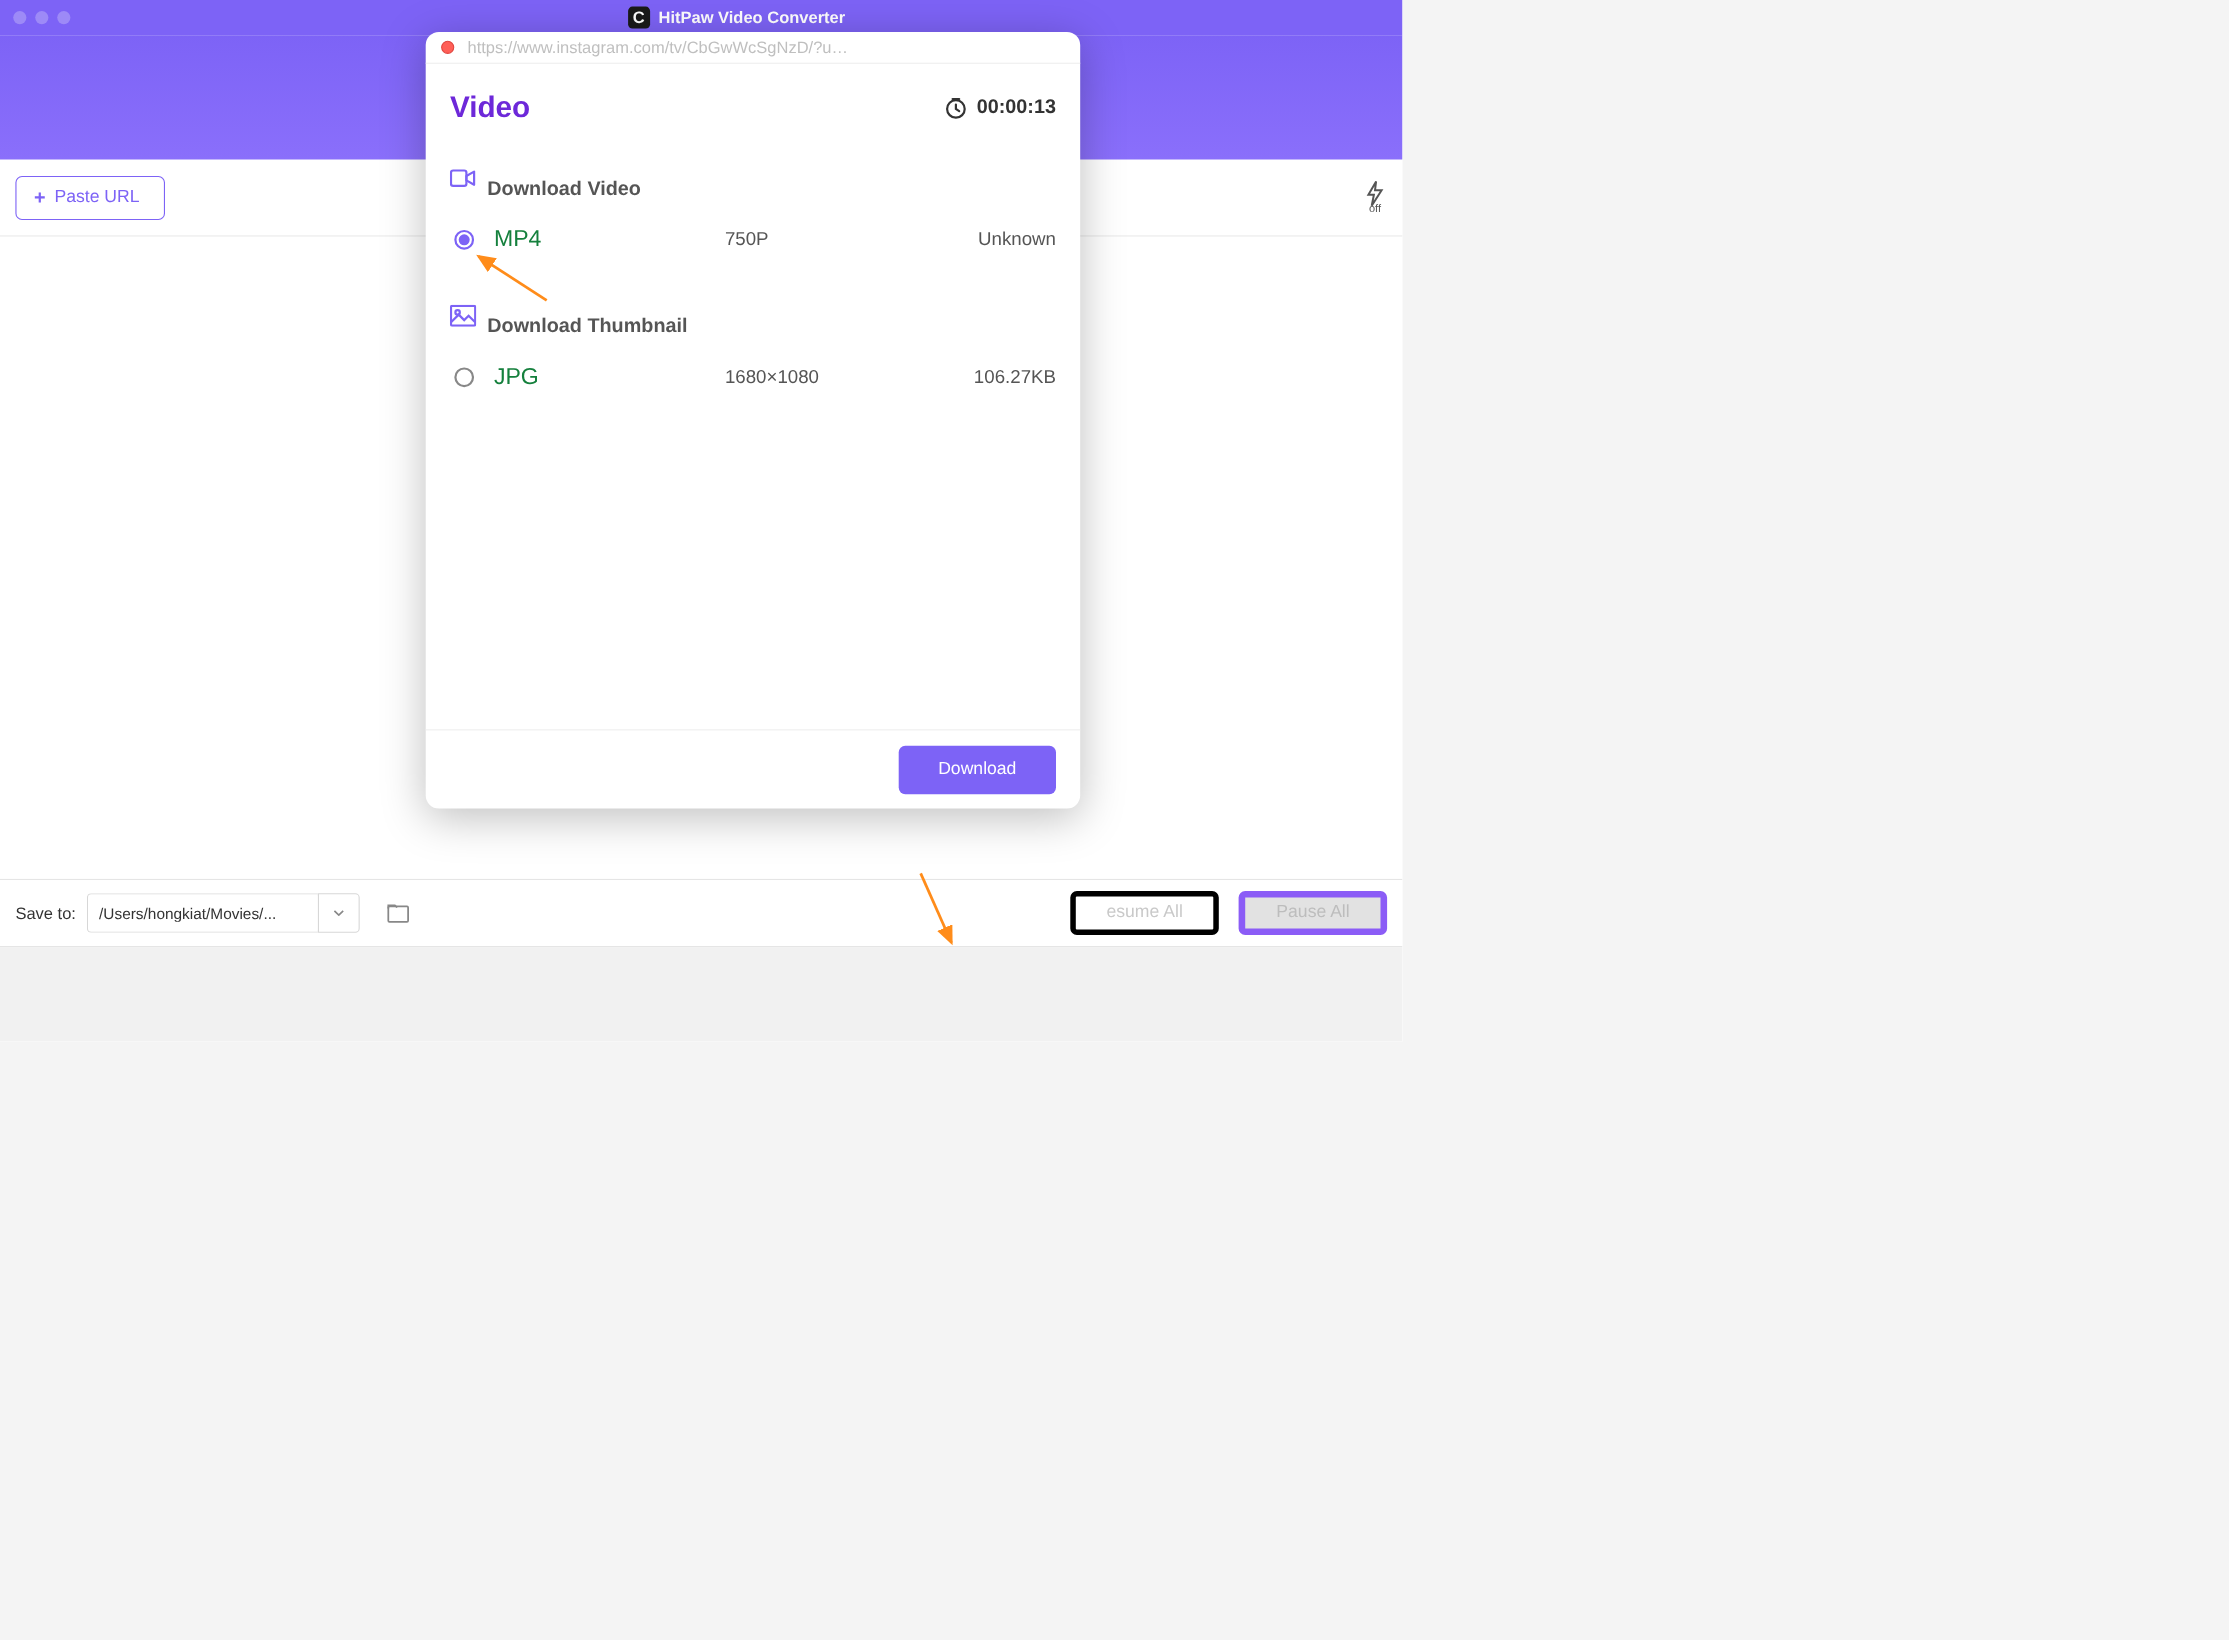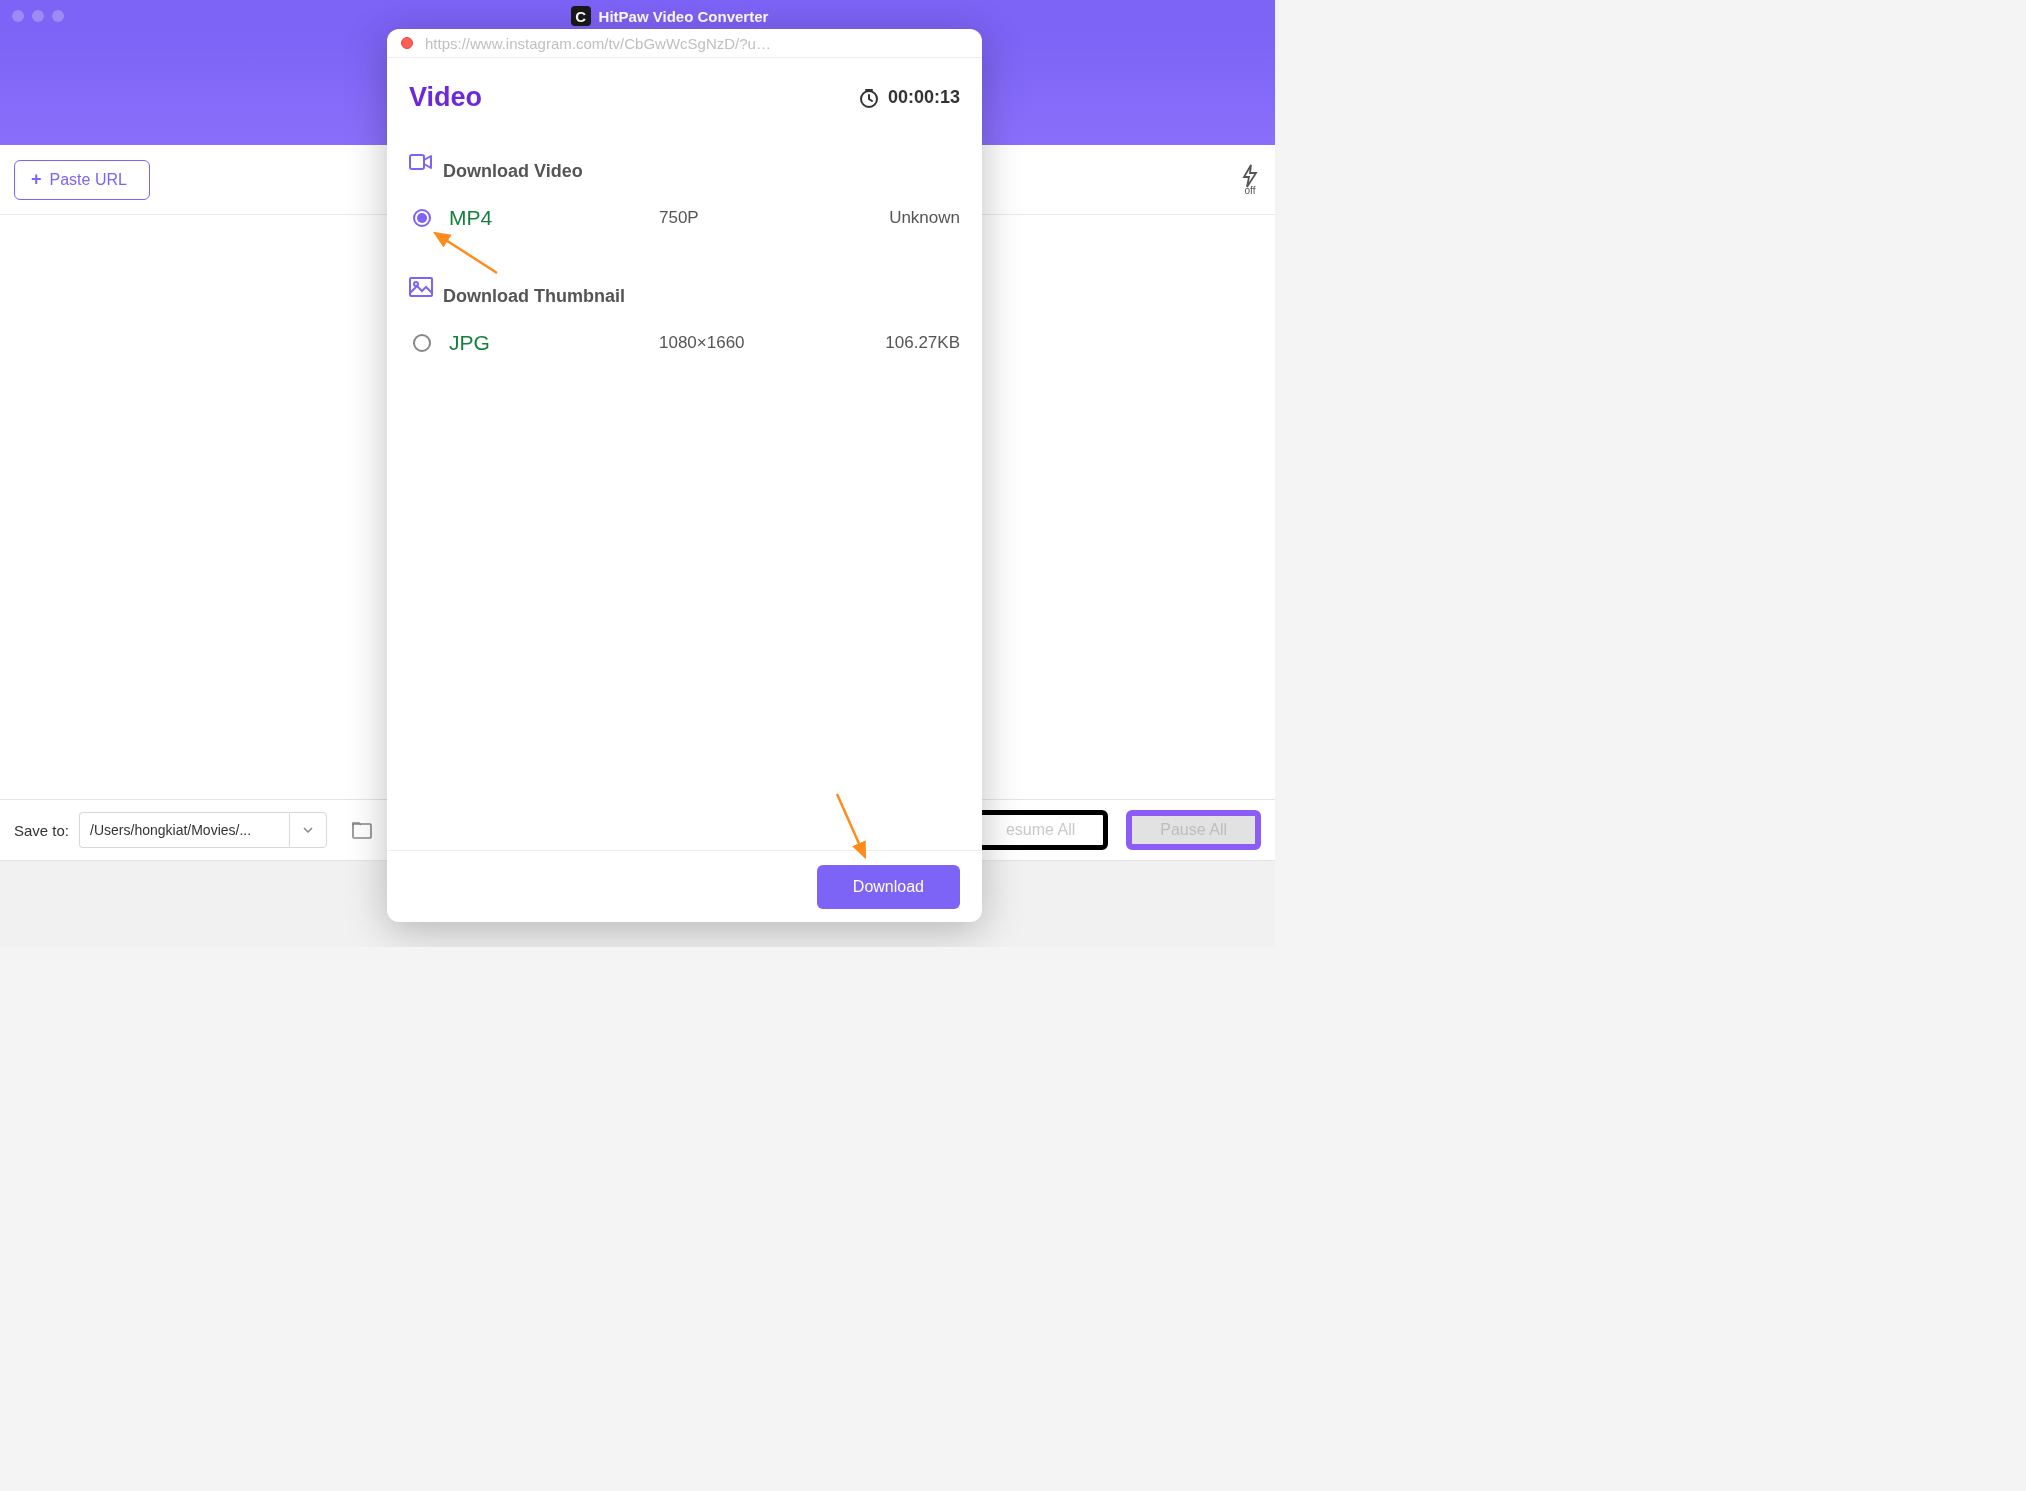--- a/index.html
+++ b/index.html
@@ -35,21 +35,21 @@
   .footer { position:absolute; left:0; bottom:86px; width:100%; height:62px; border-top:1px solid #e5e5e5; border-bottom:1px solid #e5e5e5; background:#fff; display:flex; align-items:center; padding:0 14px; gap:10px;}
   .footer-label { font-size:15px; color:#333; }
   .save-path { display:flex; }
   .save-path input { width:210px; height:36px; border:1px solid #d7d7d7; border-right:none; border-radius:4px 0 0 4px; padding:0 10px; font-size:14px; color:#333;}
   .save-path .dd { width:38px; height:36px; border:1px solid #d7d7d7; border-radius:0 4px 4px 0; display:flex; align-items:center; justify-content:center; color:#888; cursor:pointer;}
   .footer-right { position:absolute; right:14px; display:flex; gap:18px;}
   .btn-ghost { height:40px; padding:0 28px; border-radius:6px; border:5px solid #000000; background:#fff; color:#c9c9c9; font-size:16px; cursor:pointer;}
   .btn-pause { background:#e2e2e2; border:6px solid #8b5cf6; color:#bdbdbd;}
 
   
-  .modal { position:absolute; left:387px; top:29px; width:595px; height:893px; background:#fff; border-radius:12px; box-shadow:0 8px 40px rgba(0,0,0,0.25); display:flex; flex-direction:column;}
+  .modal { position:absolute; left:387px; top:29px; width:595px; height:706px; background:#fff; border-radius:12px; box-shadow:0 8px 40px rgba(0,0,0,0.25); display:flex; flex-direction:column;}
   .modal-titlebar { height:29px; display:flex; align-items:center; padding:0 14px; gap:12px; border-bottom:1px solid #eee;}
   .close-dot { width:12px; height:12px; border-radius:50%; background:#ff5f57; border:0.5px solid #e14640;}
   .modal-url { color:#bfbfbf; font-size:15px; white-space:nowrap; overflow:hidden; text-overflow:ellipsis; flex:1;}
 
   .modal-body { flex:1; padding: 24px 22px 0 22px; overflow:hidden; position:relative;}
 
   .modal-head { display:flex; align-items:center; justify-content:space-between;}
   .modal-head h2 { font-size:27px; font-weight:700; color:#6d28d9;}
   .duration { display:flex; align-items:center; gap:8px; color:#333; font-weight:600; font-size:18px;}
 
@@ -185,21 +185,21 @@
         <svg class="ico" width="24" height="20" viewBox="0 0 24 20">
           <rect x="1" y="1" width="22" height="18" rx="1" fill="none" stroke="#7d63f6" stroke-width="2"></rect>
           <circle cx="7" cy="7" r="2" fill="none" stroke="#7d63f6" stroke-width="2"></circle>
           <path d="M1 16 L8 9 L13 14 L17 10 L23 16" fill="none" stroke="#7d63f6" stroke-width="2"></path>
         </svg>
         <span>Download Thumbnail</span>
       </div>
       <div class="option-row">
         <div class="radio unchecked"></div>
         <div class="col-format">JPG</div>
-        <div class="col-res">1080×1660</div>
+        <div class="col-res">1680×1080</div>
         <div class="col-size">106.27KB</div>
       </div>
 
       <div class="arrow" style="left:40px; top:170px;">
         <svg width="80" height="50">
           <defs>
               <marker id="ah1" markerWidth="8" markerHeight="8" refX="6" refY="3" orient="auto">
                 <path d="M0,0 L7,3 L0,6 Z" fill="#ff8c1a"></path>
               </marker>
             </defs>

